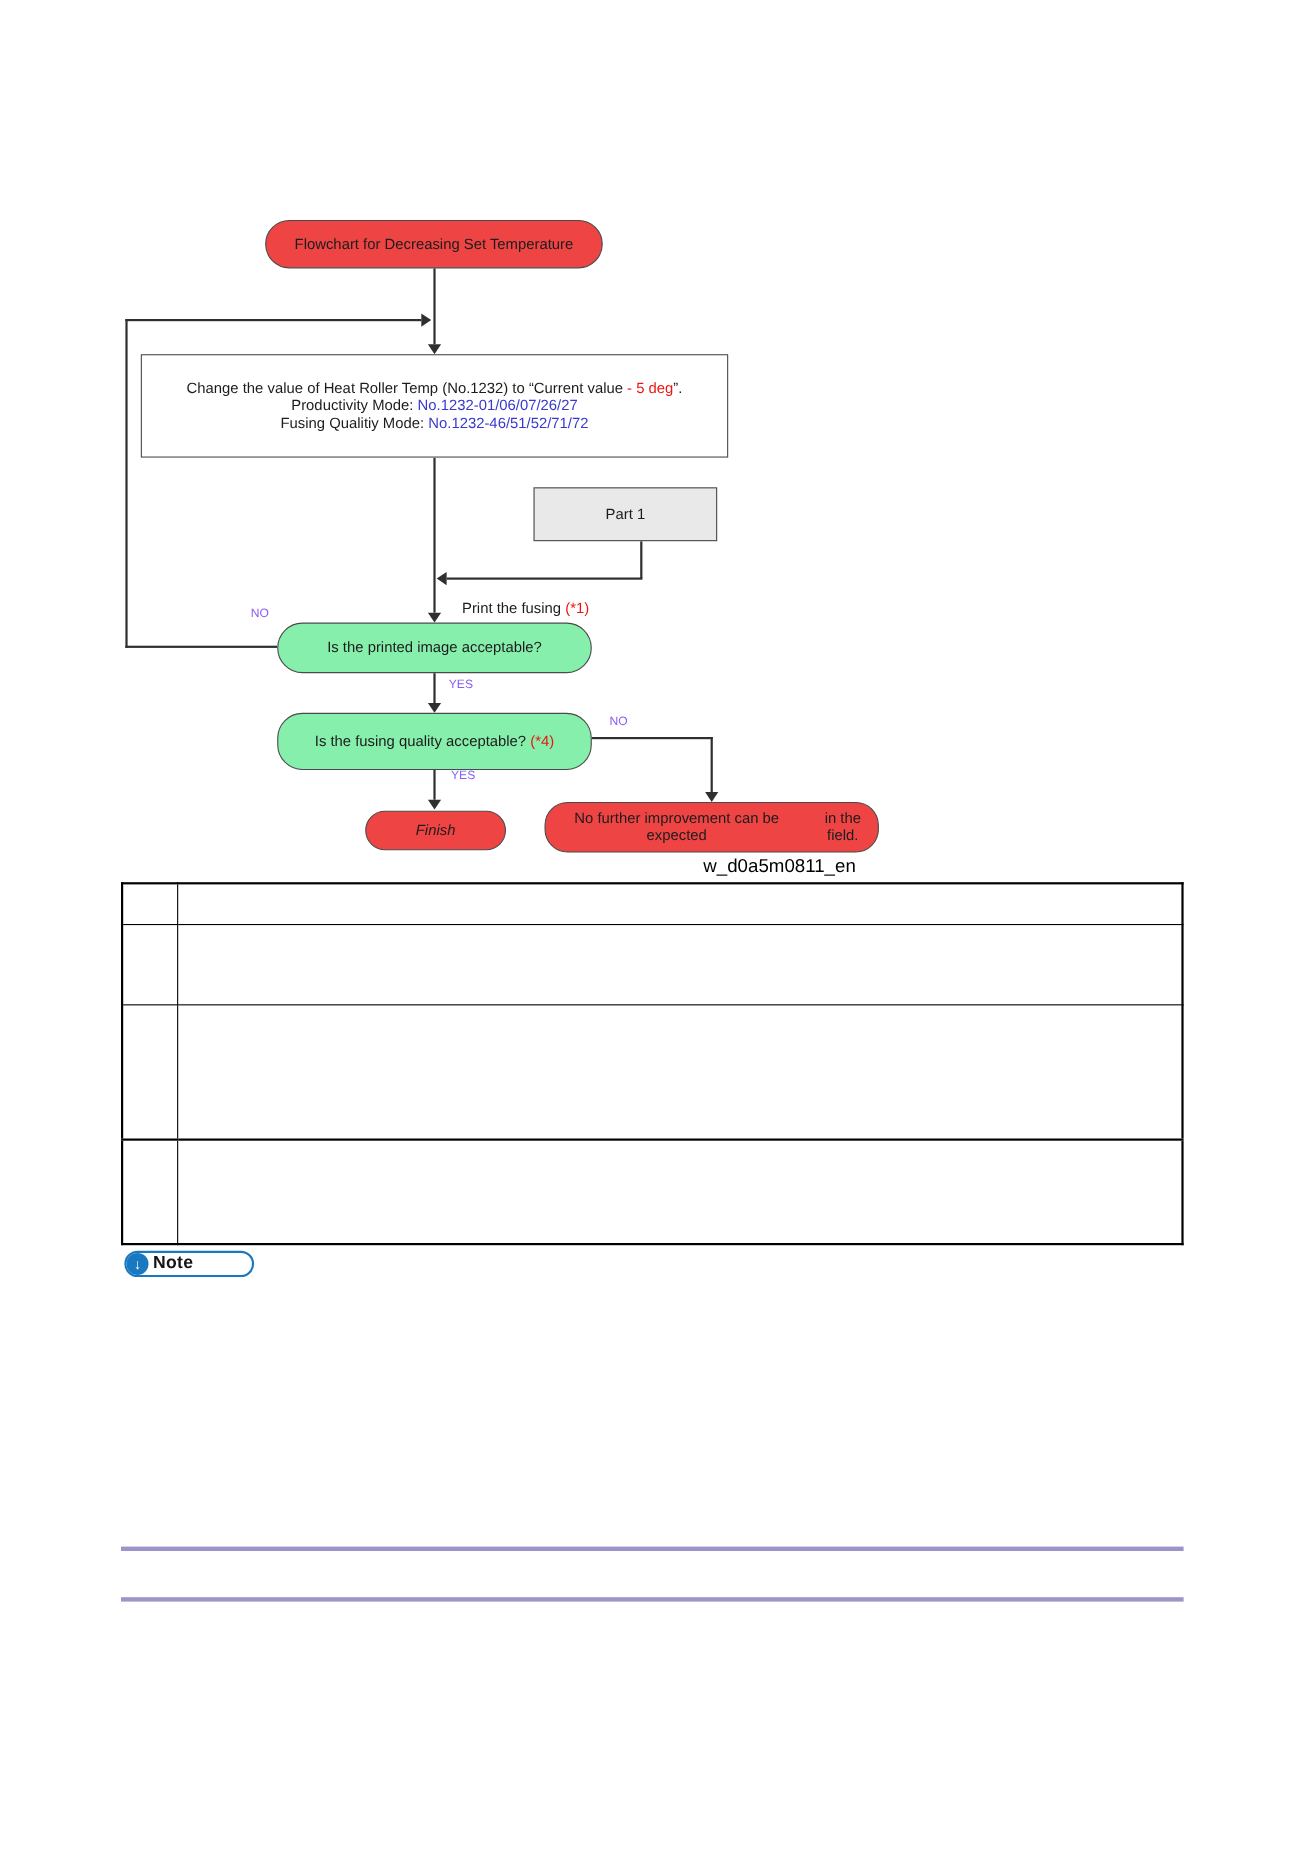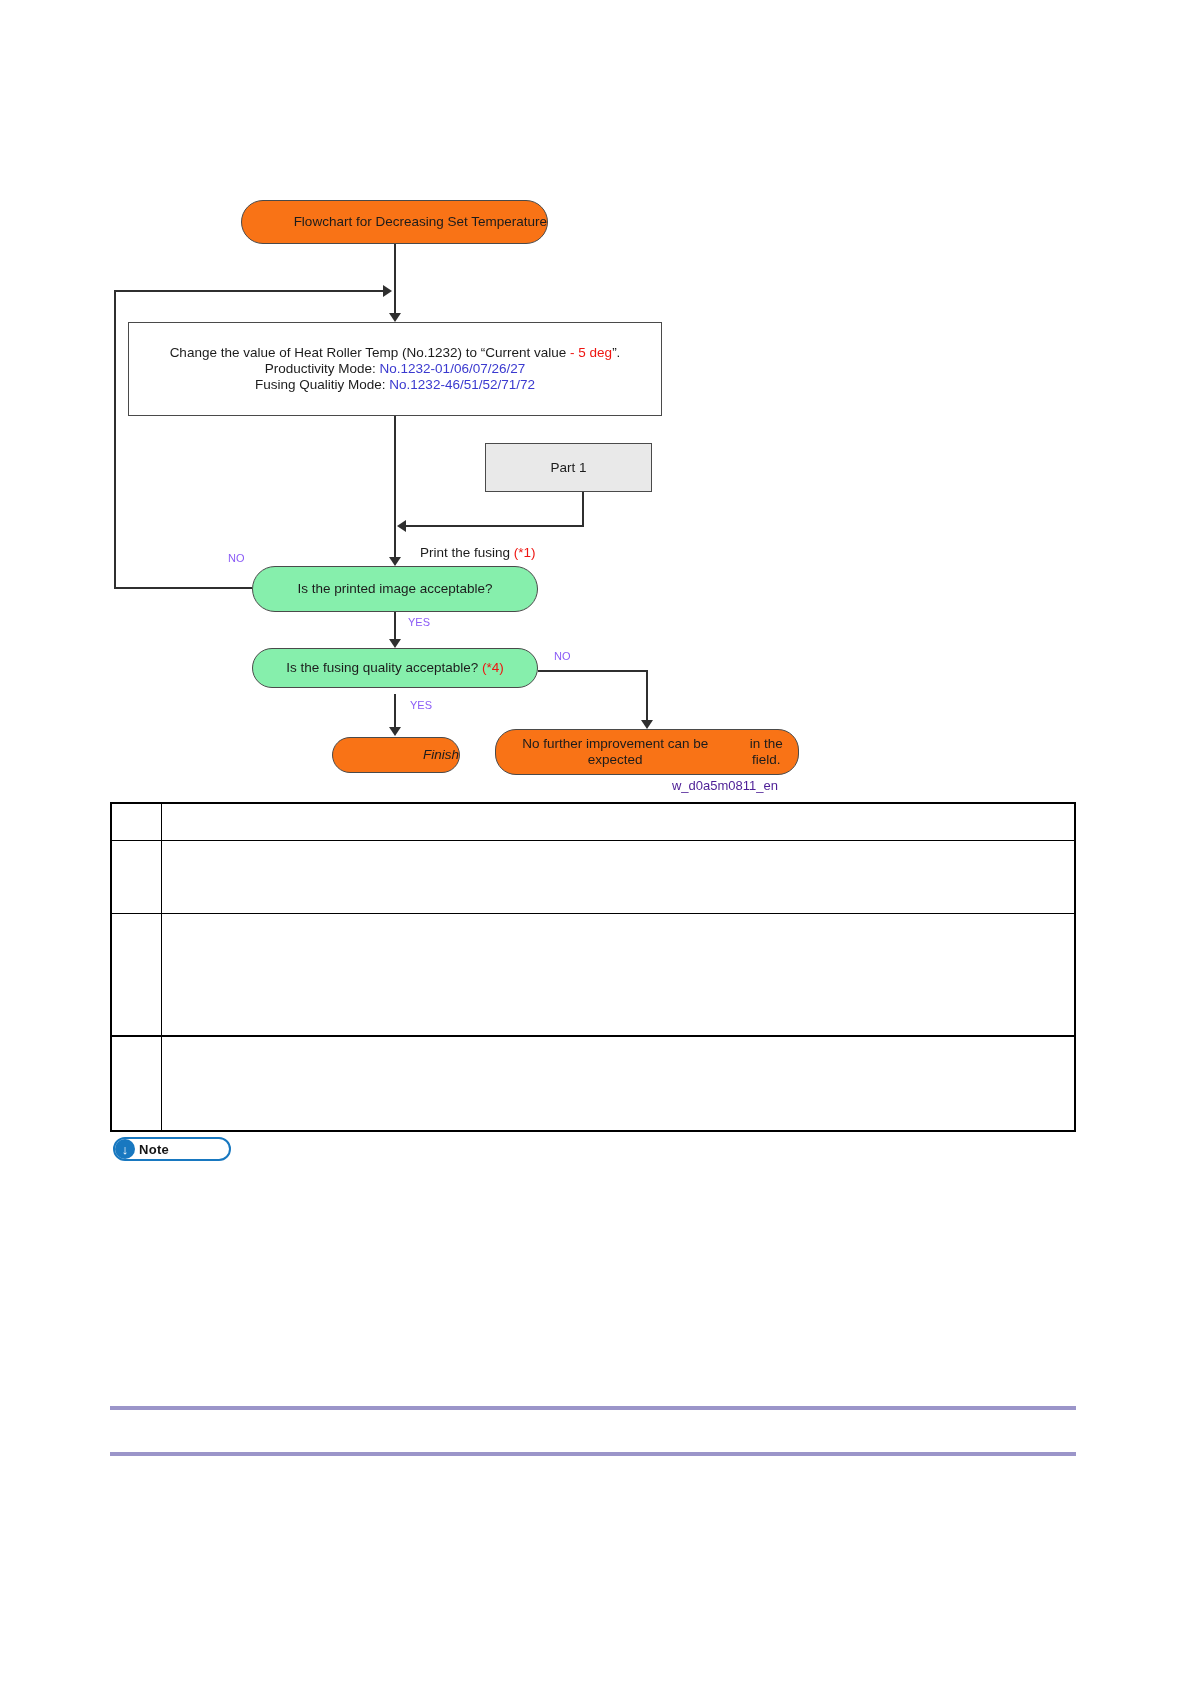--- a/index.html
+++ b/index.html
@@ -3,62 +3,62 @@
 <meta charset="utf-8">
 <style>
   html,body{margin:0;padding:0;background:#ffffff;}
   body{width:1191px;height:1684px;position:relative;font-family:"Liberation Sans",sans-serif;color:#1c1c1c;}
   .page{position:absolute;inset:0;}
 
   
   .node{position:absolute;display:flex;align-items:center;justify-content:center;
         box-sizing:border-box;font-size:13.5px;line-height:16px;text-align:center;color:#1c1c1c;}
   .pill{border:1.6px solid #4a4a4a;border-radius:23px;background:#86efac;}
-  .gray{background:#f97316;justify-content:flex-end;}
+  .gray{background:#ef4444;}
   .rect{border:1.6px solid #4a4a4a;background:#ffffff;flex-direction:column;}
 
   .start-pill{left:241px;top:200px;width:307px;height:44px;border-radius:22px;}
   .process-box{left:128px;top:322px;width:534px;height:94px;}
   .part1-box{left:485px;top:443px;width:167px;height:49px;border:1.6px solid #4a4a4a;background:#e9e9e9;}
   .decision1{left:252px;top:566px;width:286px;height:46px;}
-  .decision2{left:252px;top:648px;width:286px;height:40px;}
+  .decision2{left:252px;top:648px;width:286px;height:52px;}
   .finish-pill{left:332px;top:737px;width:128px;height:36px;border-radius:18px;font-style:italic;}
   .noimp-pill{left:495px;top:729px;width:304px;height:46px;border-radius:21px;flex-direction:row;}
 
   .red{color:#ee1511;}
   .blue{color:#3a39cf;}
 
   
   .cline{position:absolute;background:#2f2f2f;}
   .arrow{position:absolute;width:0;height:0;}
   .arrow.down{border-left:6px solid transparent;border-right:6px solid transparent;border-top:9px solid #2f2f2f;}
   .arrow.right{border-top:6px solid transparent;border-bottom:6px solid transparent;border-left:9px solid #2f2f2f;}
   .arrow.left{border-top:6px solid transparent;border-bottom:6px solid transparent;border-right:9px solid #2f2f2f;}
 
   .flow-label{position:absolute;font-size:11px;color:#8b5cf6;}
   .step-label{position:absolute;font-size:13.5px;color:#1c1c1c;white-space:nowrap;}
-  .diagram-caption{position:absolute;left:560px;top:778px;width:218px;text-align:right;font-size:13px;color:#4c1d95;}
+  .diagram-caption{position:absolute;left:560px;top:778px;width:218px;text-align:right;font-size:17px;color:#000000;}
 
   
   .fn-table{position:absolute;left:110px;top:802px;width:966px;border-collapse:collapse;table-layout:fixed;}
   .fn-table td{border:1.6px solid #000;padding:4px 8px;font-size:13px;vertical-align:top;}
   .fn-table{border:2px solid #000;}
   .fn-table col.c1{width:50px;}
   .fn-table tr.r1 td{height:28px;}
   .fn-table tr.r2 td{height:64px;}
   .fn-table tr.r3 td{height:113px;}
   .fn-table tr.r4 td{height:85px;}
   .fn-table tr.r4 td{border-top:2.5px solid #000;}
 
   
   .note-badge{position:absolute;left:113px;top:1137px;width:118px;height:24px;box-sizing:border-box;
               border:2px solid #1878c0;border-radius:13px;background:#ffffff;display:flex;align-items:center;}
   .note-circle{width:20px;height:20px;border-radius:50%;background:#1878c0;color:#ffffff;
                display:flex;align-items:center;justify-content:center;font-size:13px;font-weight:bold;margin-left:0px;flex:0 0 auto;}
-  .note-text{font-size:13px;font-weight:bold;color:#151515;margin-left:4px;letter-spacing:0.3px;}
+  .note-text{font-size:16px;font-weight:bold;color:#151515;margin-left:4px;letter-spacing:0.3px;}
 
   
   .sep{position:absolute;left:110px;width:966px;height:4px;background:#9b95c9;}
   .sep1{top:1406px;}
   .sep2{top:1452px;}
 </style>
 </head>
 <body>
 
 <div class="page">

